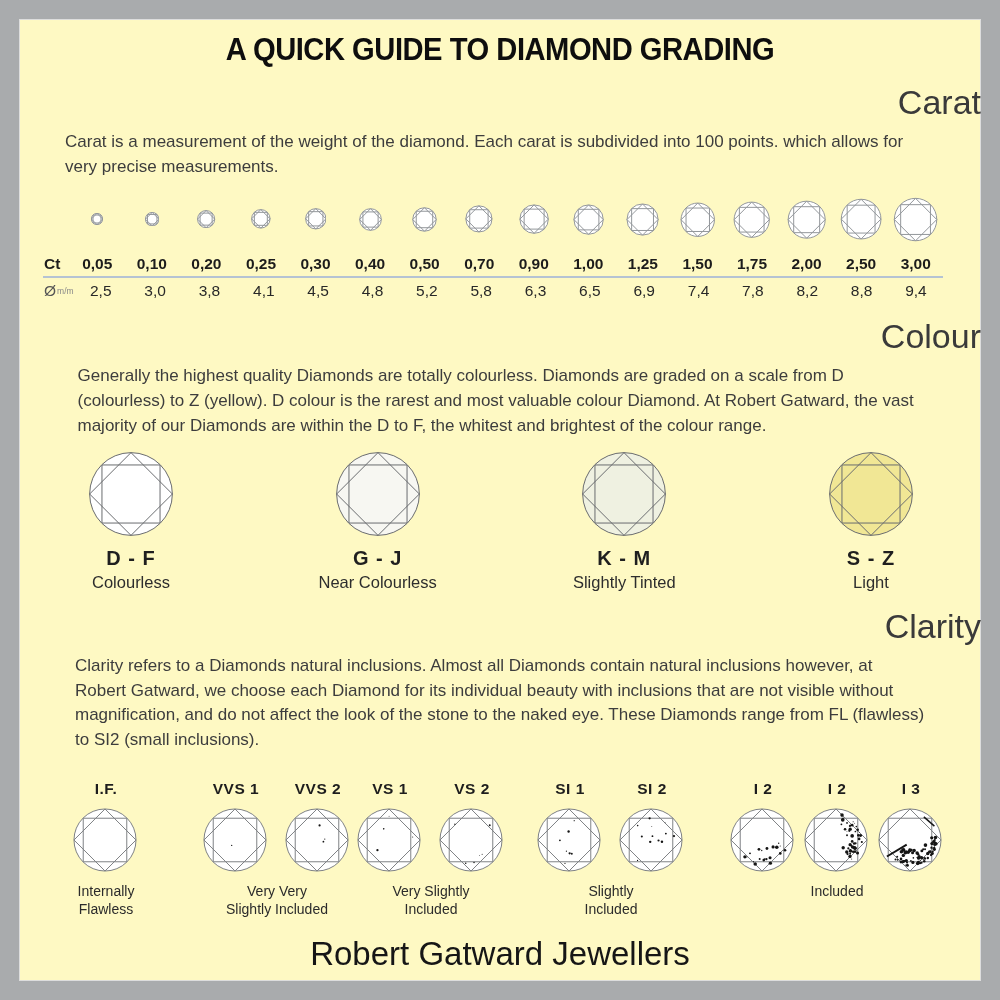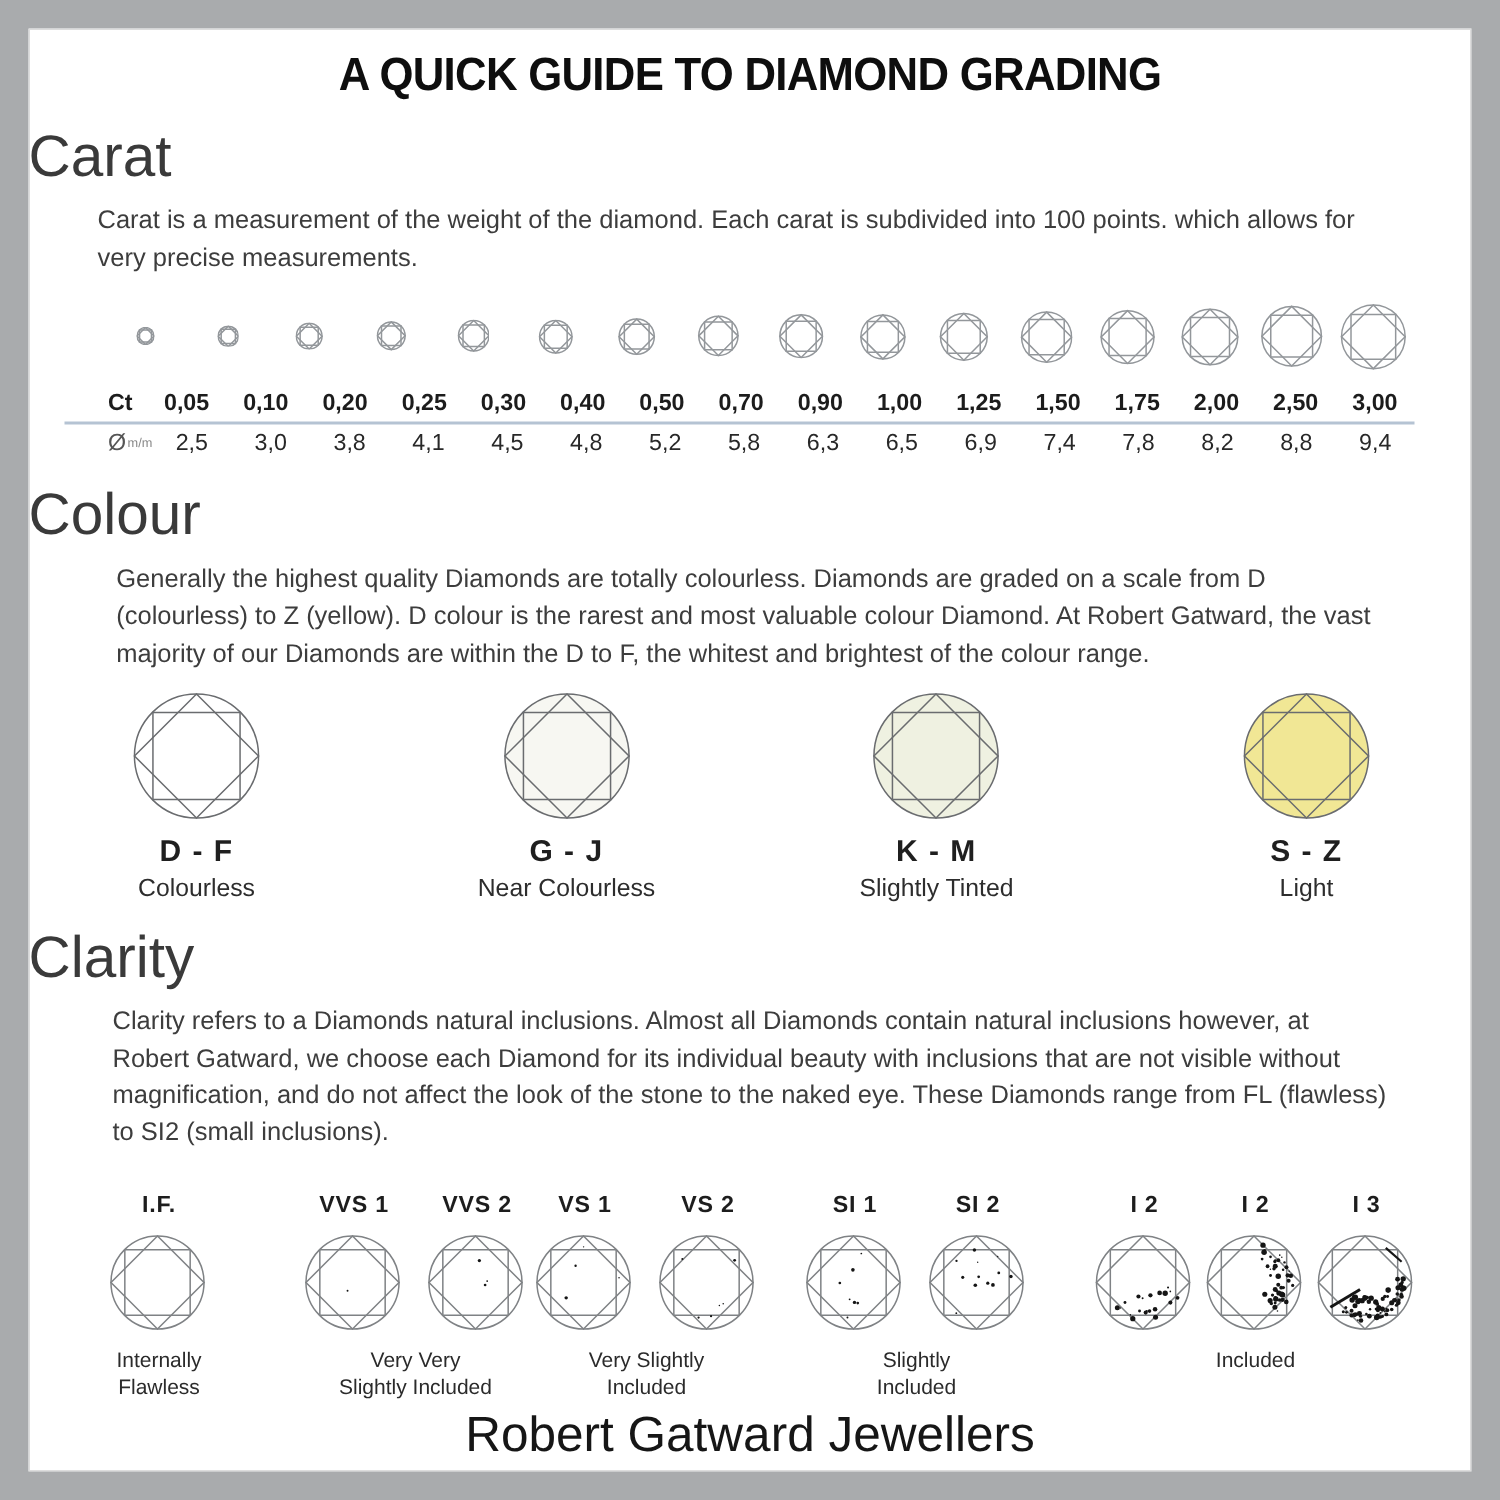--- a/index.html
+++ b/index.html
@@ -1,50 +1,50 @@
 <!DOCTYPE html>
 <html><head>
 <meta charset="utf-8">
 <style>
   html,body{margin:0;padding:0;background:#a9abad;}
   .page{
     position:relative;
     box-sizing:border-box;
     width:1000px;height:1000px;
     border:19px solid #a9abad;
-    background:#ffffff;
+    background:#fef9c3;
     box-shadow:inset 0 0 0 1px #dddddd;
     display:flex;flex-direction:column;
     overflow:hidden;
     font-family:"Liberation Sans",sans-serif;
     color:#3c3c3c;
   }
   h1{
     font-size:31px;font-weight:bold;color:#0e0e0e;
     text-align:center;margin:13px 0 0;letter-spacing:-0.5px;
     transform:scaleX(0.94);transform-origin:center;
   }
   h2{
-    font-size:39px;font-weight:400;color:#3a3a3a;
-    text-align:left;margin:15px 0 0;
+    font-size:34px;font-weight:400;color:#3a3a3a;
+    text-align:right;margin:15px 0 0;
   }
   p.desc{
     font-size:17px;line-height:1.45;color:#3d3d3d;
     text-align:left;margin:8px auto 0;
   }
   #carat-desc{max-width:870px;}
   #colour-desc{max-width:845px;}
   #clarity-desc{max-width:850px;}
 
   
   .crow{display:flex;margin-right:38px;}
   .crow .lab{flex:0 0 51px;box-sizing:border-box;padding-left:25px;white-space:nowrap;}
   .crow .c{flex:1;display:flex;align-items:center;justify-content:center;min-width:0;}
   .gems-row{height:56px;margin-top:12px;}
-  .vals{height:23px;font-size:15.5px;align-items:center;margin-left:28px;}
+  .vals{height:23px;font-size:15.5px;align-items:center;}
   .ct-row{font-weight:bold;color:#1c1c1c;margin-top:5px;}
   .ct-row .lab{font-weight:bold;}
   .mm-row{color:#282828;}
   .mm-row .lab{color:#555;}
   .mm-row .unit{font-size:8.5px;color:#888;vertical-align:2px;margin-left:1px;text-align:right;}
   .tdivider{border-top:2px solid #b5c3d3;margin:1px 38px 1px 24px;height:0;}
 
   
   .colour-row{display:flex;justify-content:space-between;padding:0 22px 0 24px;margin-top:12px;}
   .colour-col{width:176px;text-align:center;}

